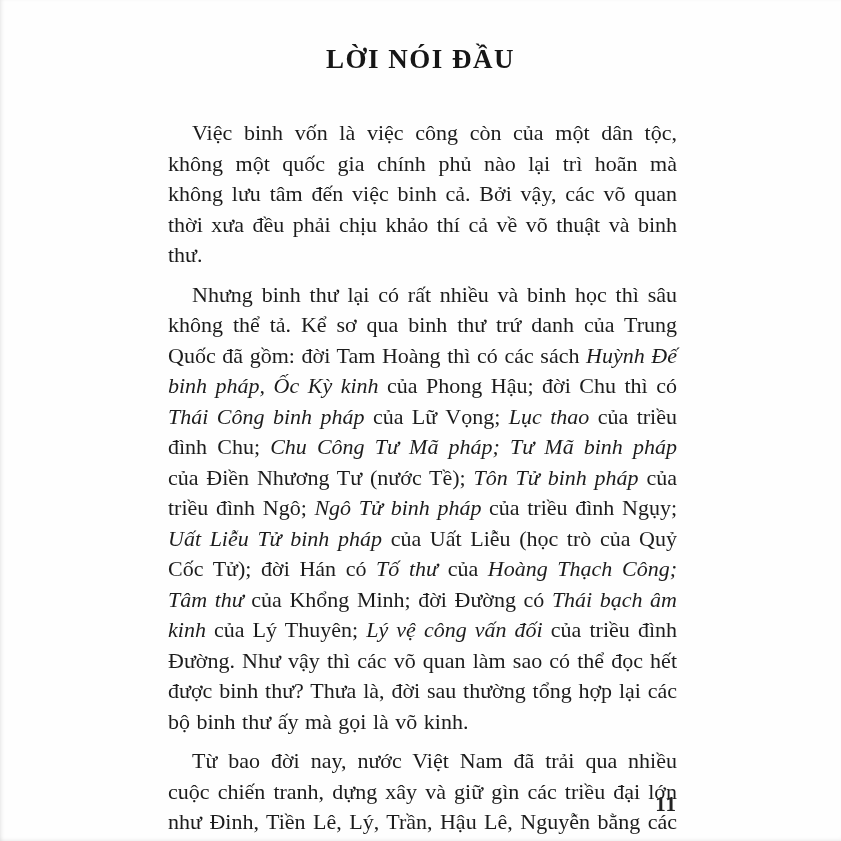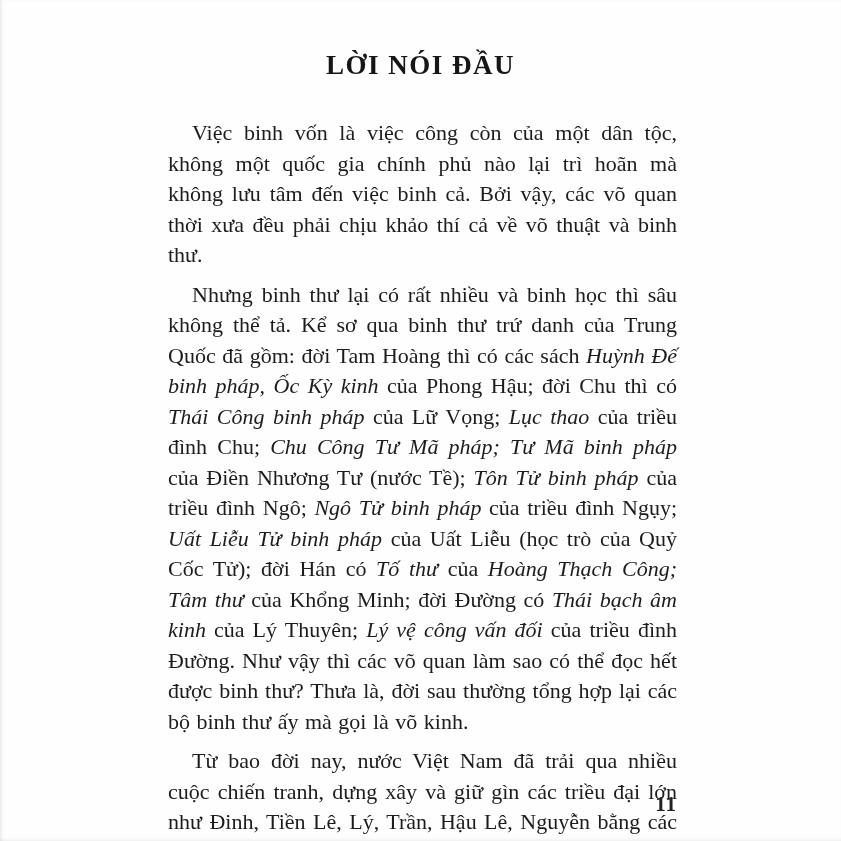--- a/index.html
+++ b/index.html
@@ -11,21 +11,21 @@
     position: relative;
     width: 841px;
     height: 841px;
     background: #fefefe;
     overflow: hidden;
     font-family: "Liberation Serif", "DejaVu Serif", serif;
     color: #1c1c1c;
     box-shadow: inset 3px 0 4px -2px rgba(0,0,0,0.10), inset 0 -3px 4px -2px rgba(0,0,0,0.06);
   }
   .page-title {
-    margin: 6px;
+    margin: 0;
     padding-top: 42px;
     padding-bottom: 0;
     text-align: center;
     font-size: 27px;
     line-height: 34px;
     font-weight: bold;
     letter-spacing: 1.5px;
     color: #161616;
   }
   .page-body {

